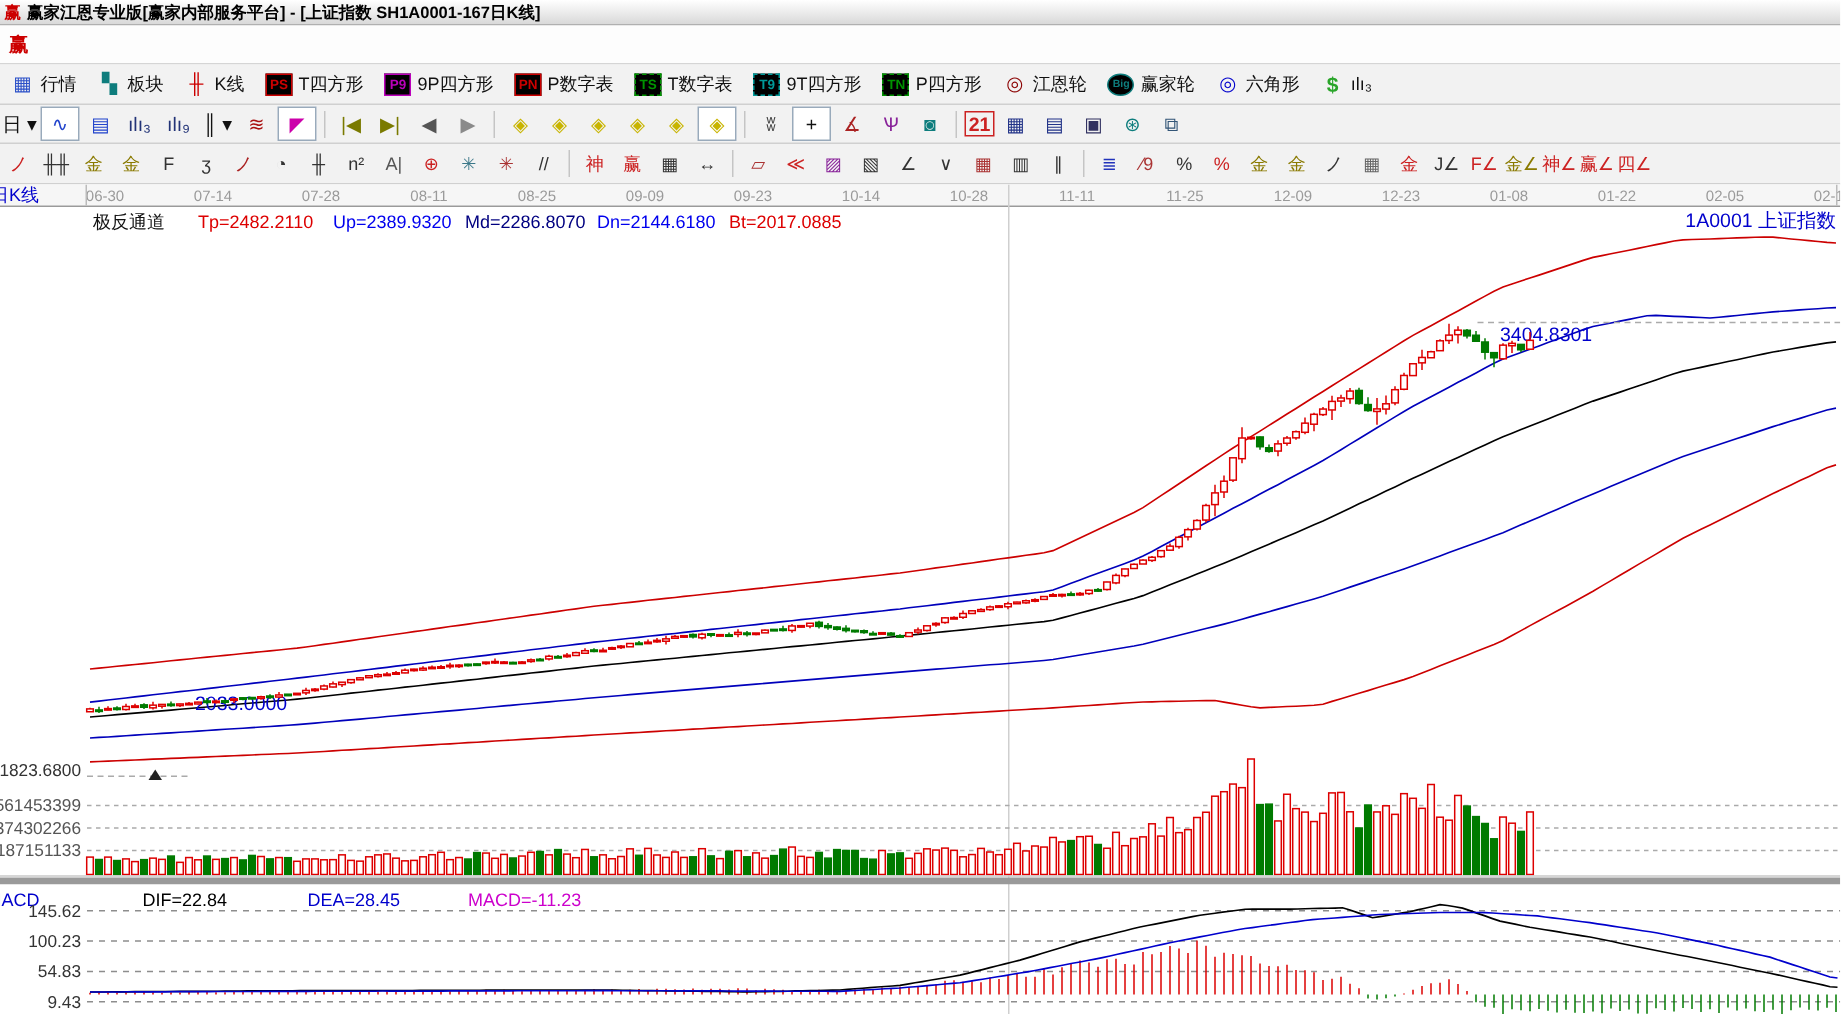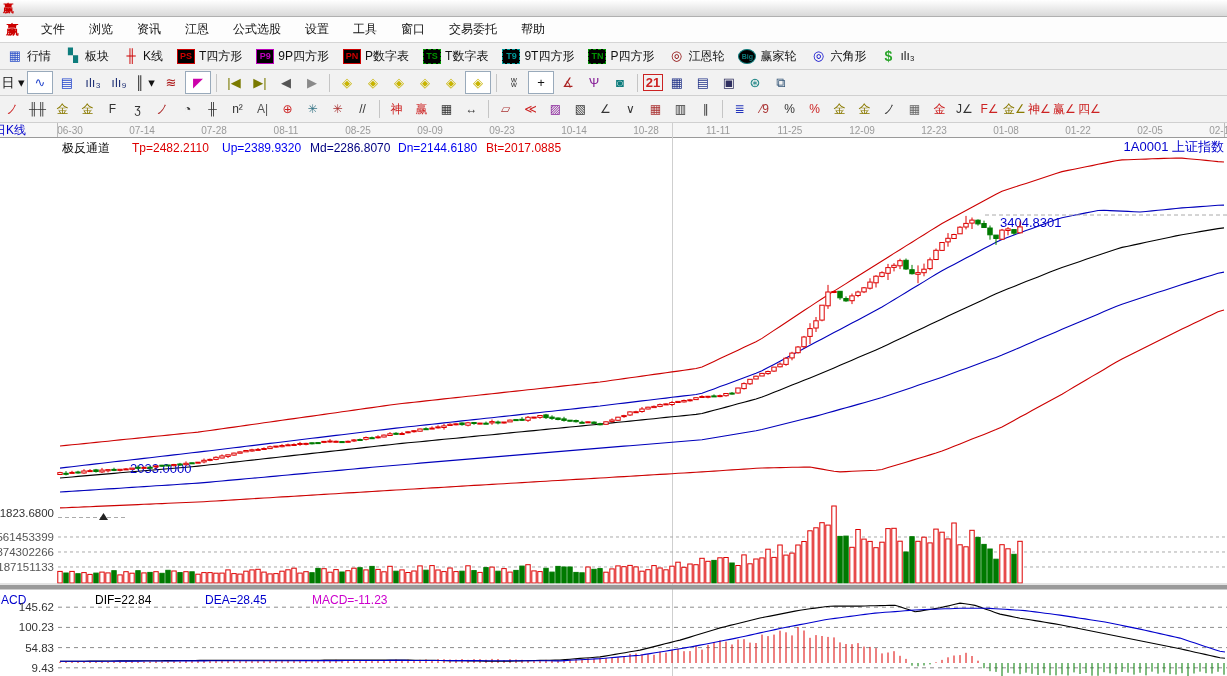--- a/index.html
+++ b/index.html
@@ -33,25 +33,25 @@
   
   #chartwrap{position:absolute;left:0;top:123px;width:1227px;height:553px;background:#fff;}
   svg text{font-family:"Liberation Sans","DejaVu Sans",sans-serif;}
 </style>
 </head>
 <body>
 <div id="app">
 
   <div class="titlebar">
     <span class="logo">赢</span>
+    <span>赢家江恩专业版[赢家内部服务平台] - [上证指数  SH1A0001-167日K线]</span>
   </div>
 
   <div class="menubar">
     <span class="logo">赢</span>
-    <span id="menu-items"><span class="mitem">文件</span><span class="mitem">浏览</span><span class="mitem">资讯</span><span class="mitem">江恩</span><span class="mitem">公式选股</span><span class="mitem">设置</span><span class="mitem">工具</span><span class="mitem">窗口</span><span class="mitem">交易委托</span><span class="mitem">帮助</span></span>
   </div>
 
   <div class="toolbar" id="tb2">
       <span class="tbtn">
         <span class="glyphicon" style="color: rgb(43, 80, 200);">▦</span>
         <span>行情</span>
       </span>
       <span class="tbtn">
         <span class="glyphicon" style="color: rgb(14, 125, 125);">▚</span>
         <span>板块</span>

